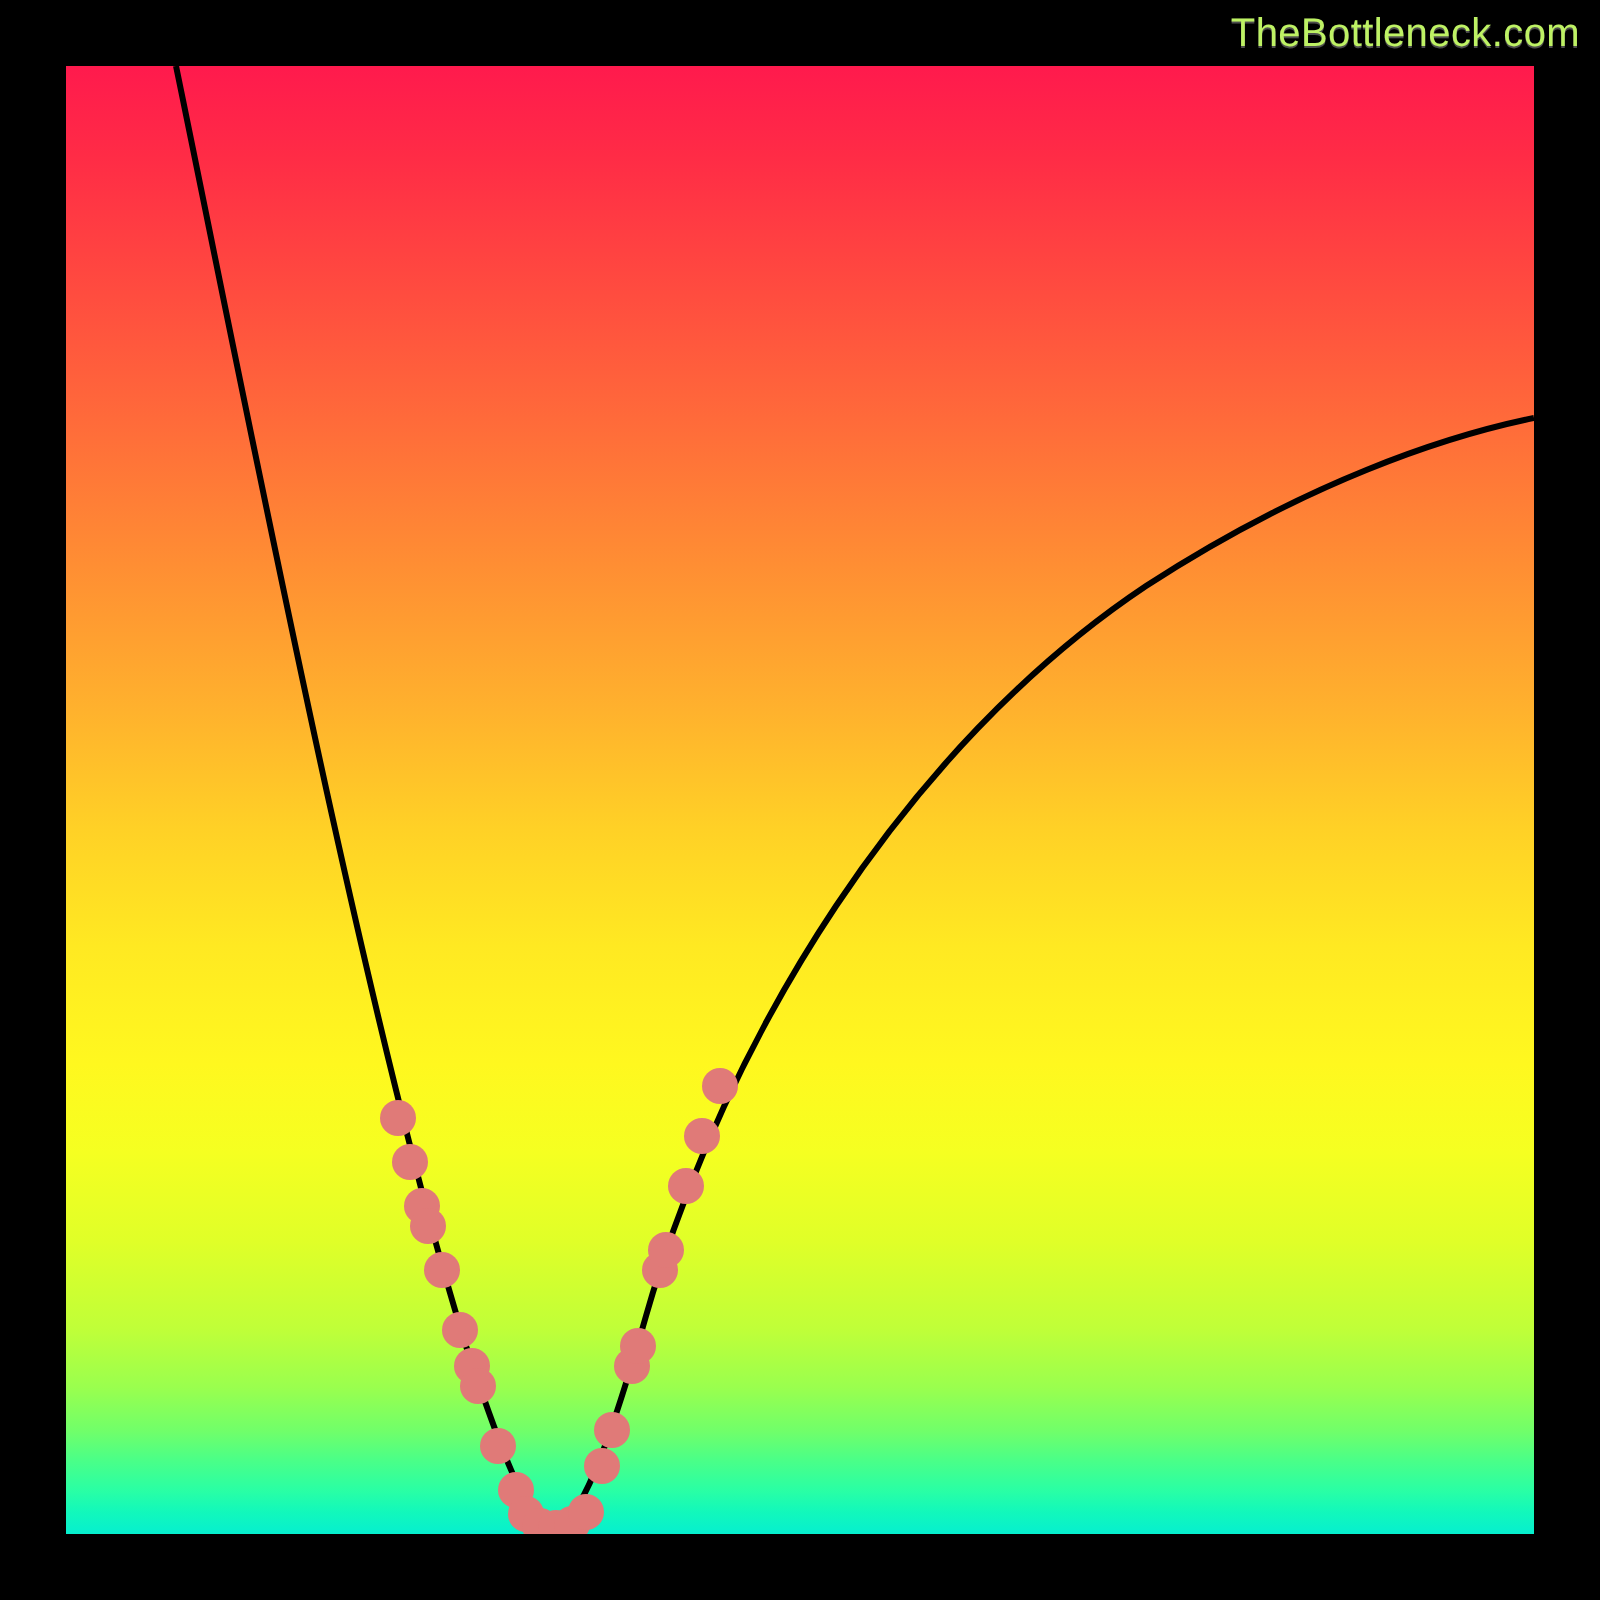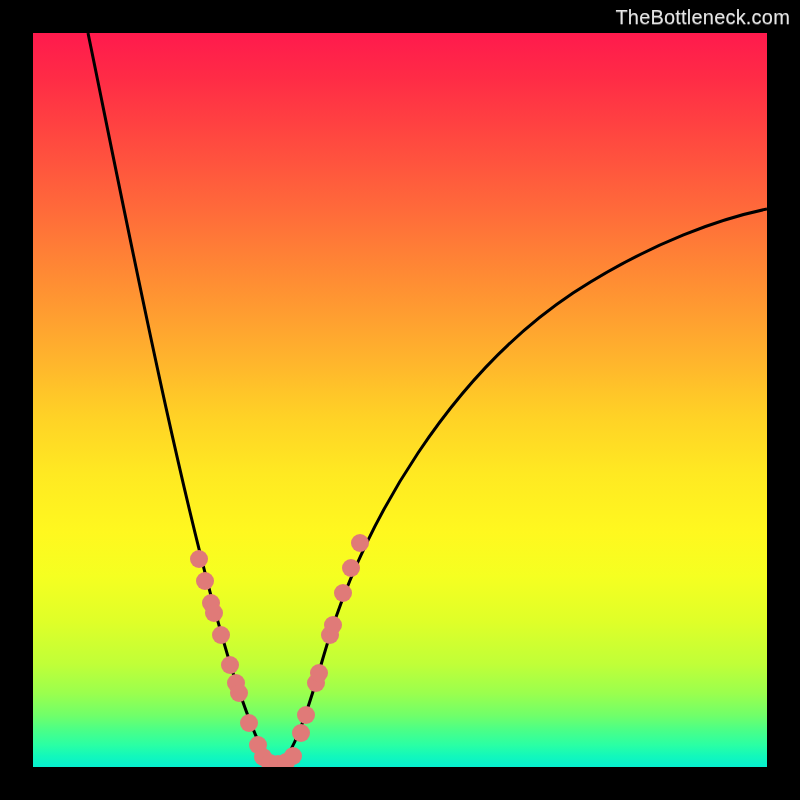--- a/index.html
+++ b/index.html
@@ -48,21 +48,21 @@
       #4aff88 95%,
       #2affa4 97%,
       #12f8bb 98.5%,
       #06efcf 100%
     );
   }
   .watermark {
     position: absolute;
     top: 6px;
     right: 10px;
-    color: #e5e5e5;
+    color: #bef264;
     font-size: 20px;
     font-weight: 500;
     letter-spacing: 0.2px;
     text-shadow: 0 1px 0 rgba(255,255,255,0.3);
     pointer-events: none;
   }
   svg.curve {
     position: absolute;
     inset: 0;
     width: 100%;

